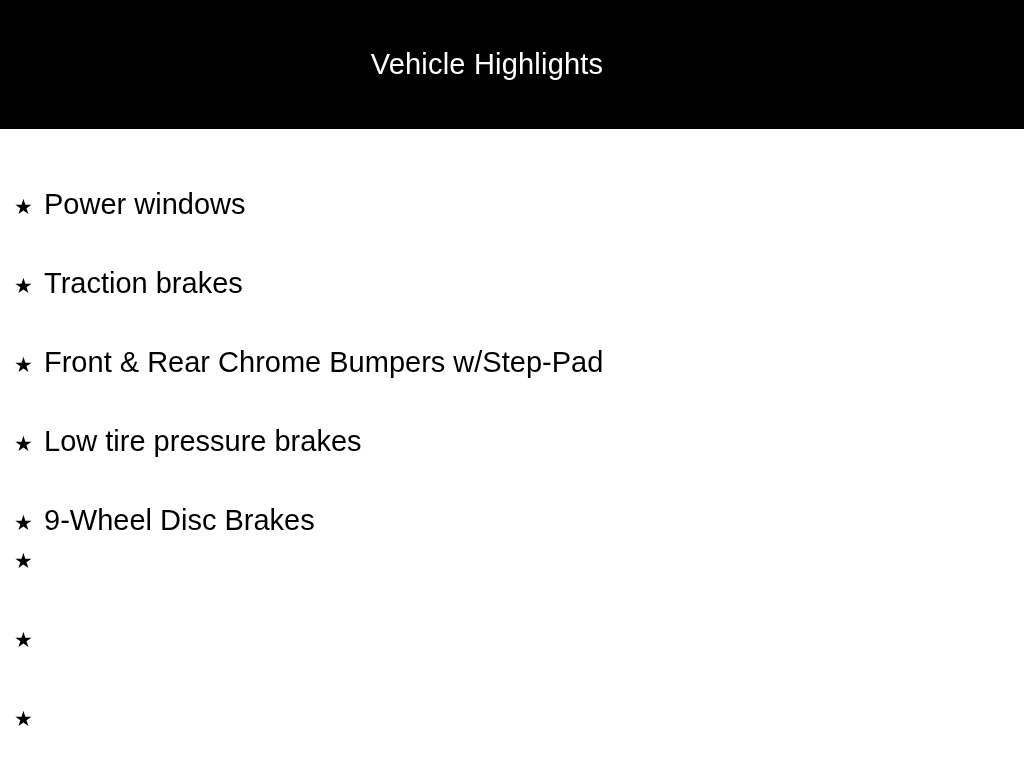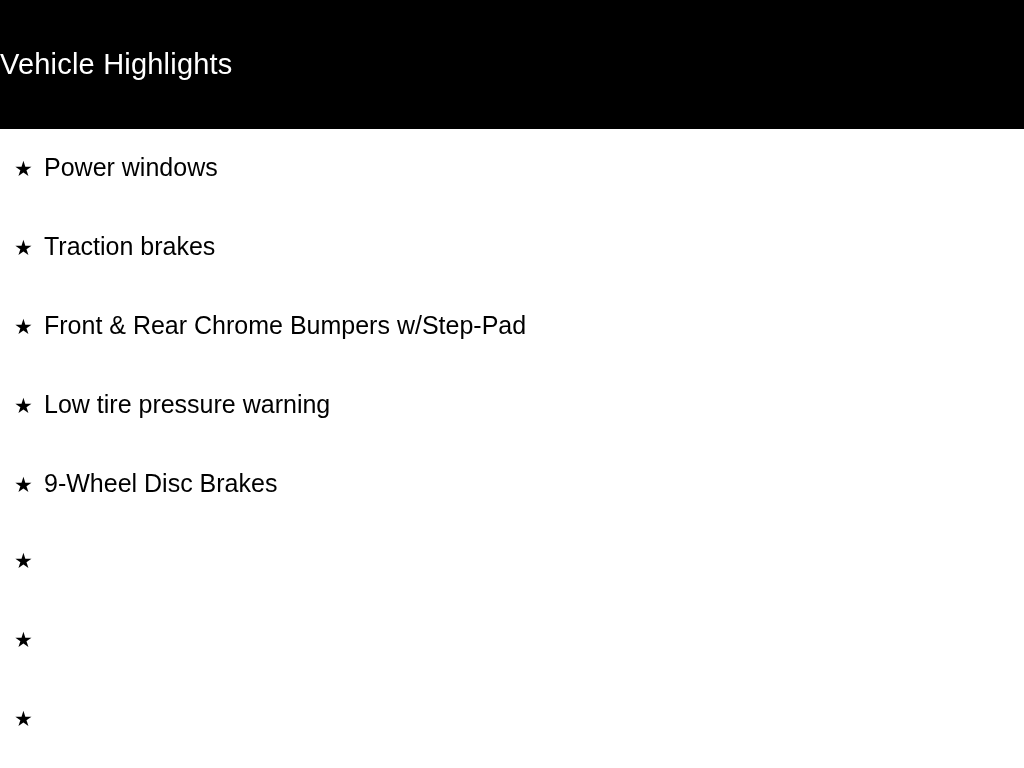--- a/index.html
+++ b/index.html
@@ -19,21 +19,21 @@
     height: 768px;
     background: #ffffff;
   }
   .header-bar {
     box-sizing: border-box;
     width: 100%;
     height: 129px;
     background: #000000;
     display: flex;
     align-items: center;
-    justify-content: flex-start;
+    justify-content: center;
     padding-right: 50px;
   }
   .header-title {
     color: #ffffff;
     font-size: 29px;
     font-weight: 400;
     letter-spacing: 0.2px;
     line-height: 1;
   }
   .highlights-list {
@@ -51,24 +51,25 @@
   .bullet-star {
     width: 30px;
     flex: 0 0 30px;
     color: #000000;
     font-size: 21px;
     line-height: 1;
     text-align: left;
   }
   .highlight-label {
     color: #000000;
-    font-size: 25px;
+    font-size: 29px;
     font-weight: 400;
     line-height: 1;
     white-space: nowrap;
+    margin-top: 35px;
   }
 </style>
 </head>
 <body>
 
 <div class="page">
 
   <div class="header-bar">
     <div class="header-title">Vehicle Highlights</div>
   </div>
@@ -81,21 +82,21 @@
     <li class="highlight-item">
       <span class="bullet-star">★</span>
       <span class="highlight-label">Traction brakes</span>
     </li>
     <li class="highlight-item">
       <span class="bullet-star">★</span>
       <span class="highlight-label">Front &amp; Rear Chrome Bumpers w/Step-Pad</span>
     </li>
     <li class="highlight-item">
       <span class="bullet-star">★</span>
-      <span class="highlight-label">Low tire pressure warning</span>
+      <span class="highlight-label">Low tire pressure brakes</span>
     </li>
     <li class="highlight-item">
       <span class="bullet-star">★</span>
       <span class="highlight-label">9-Wheel Disc Brakes</span>
     </li>
     <li class="highlight-item">
       <span class="bullet-star">★</span>
     </li>
     <li class="highlight-item">
       <span class="bullet-star">★</span>

